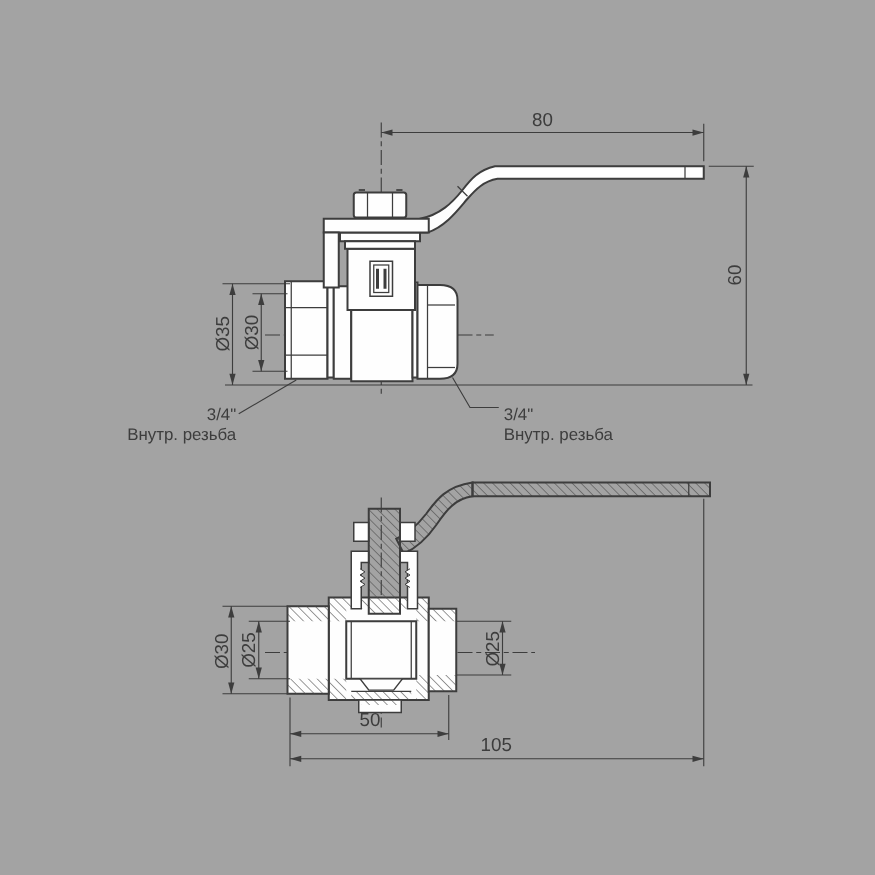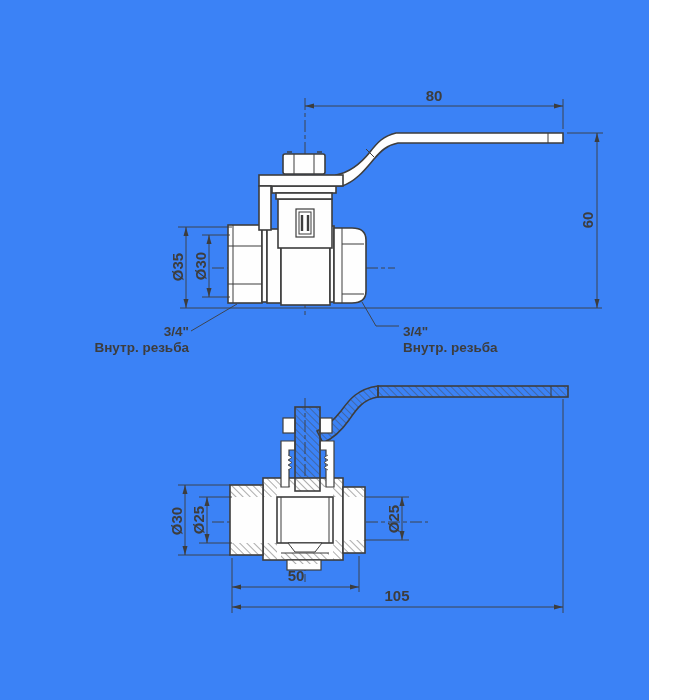--- a/index.html
+++ b/index.html
@@ -1,16 +1,16 @@
 <!DOCTYPE html>
 <html><head>
 <meta charset="utf-8">
 <style>
   html,body{margin:0;padding:0;background:#ffffff;}
-  .canvas{width:649px;height:700px;background:#3b82f6;position:relative;overflow:hidden;font-weight:bold;}
+  .canvas{width:700px;height:700px;background:#a3a3a3;position:relative;overflow:hidden;}
   svg{display:block;}
   svg text{font-family:"Liberation Sans", sans-serif; fill:#3d3d3d;}
   .dimtxt{font-size:15px;}
   .lbltxt{font-size:13.5px;}
 </style>
 </head>
 <body>
 
 <div class="canvas">
 <svg width="700" height="700" viewBox="0 0 700 700">

